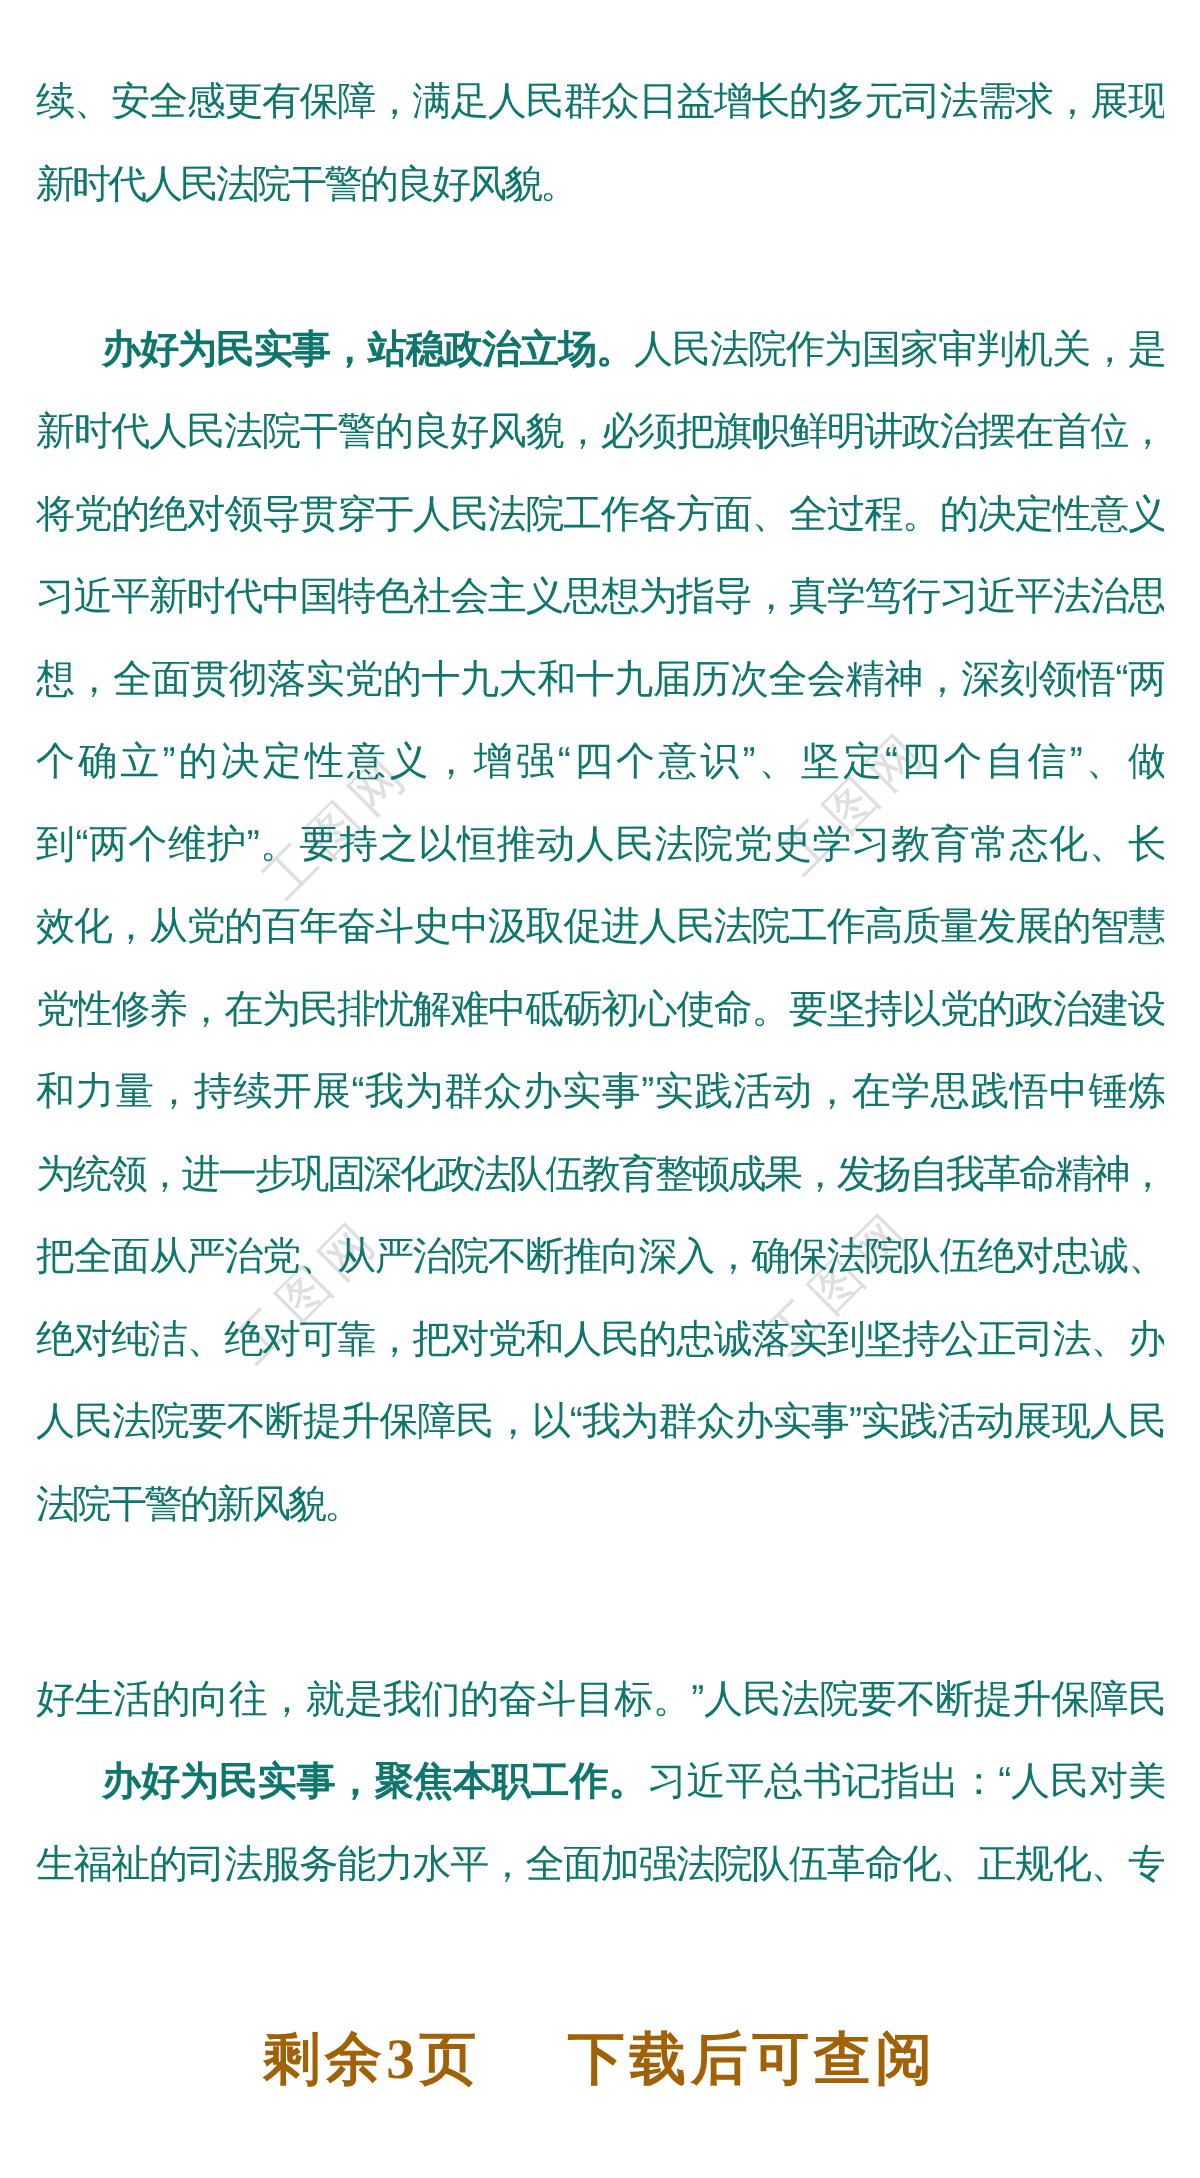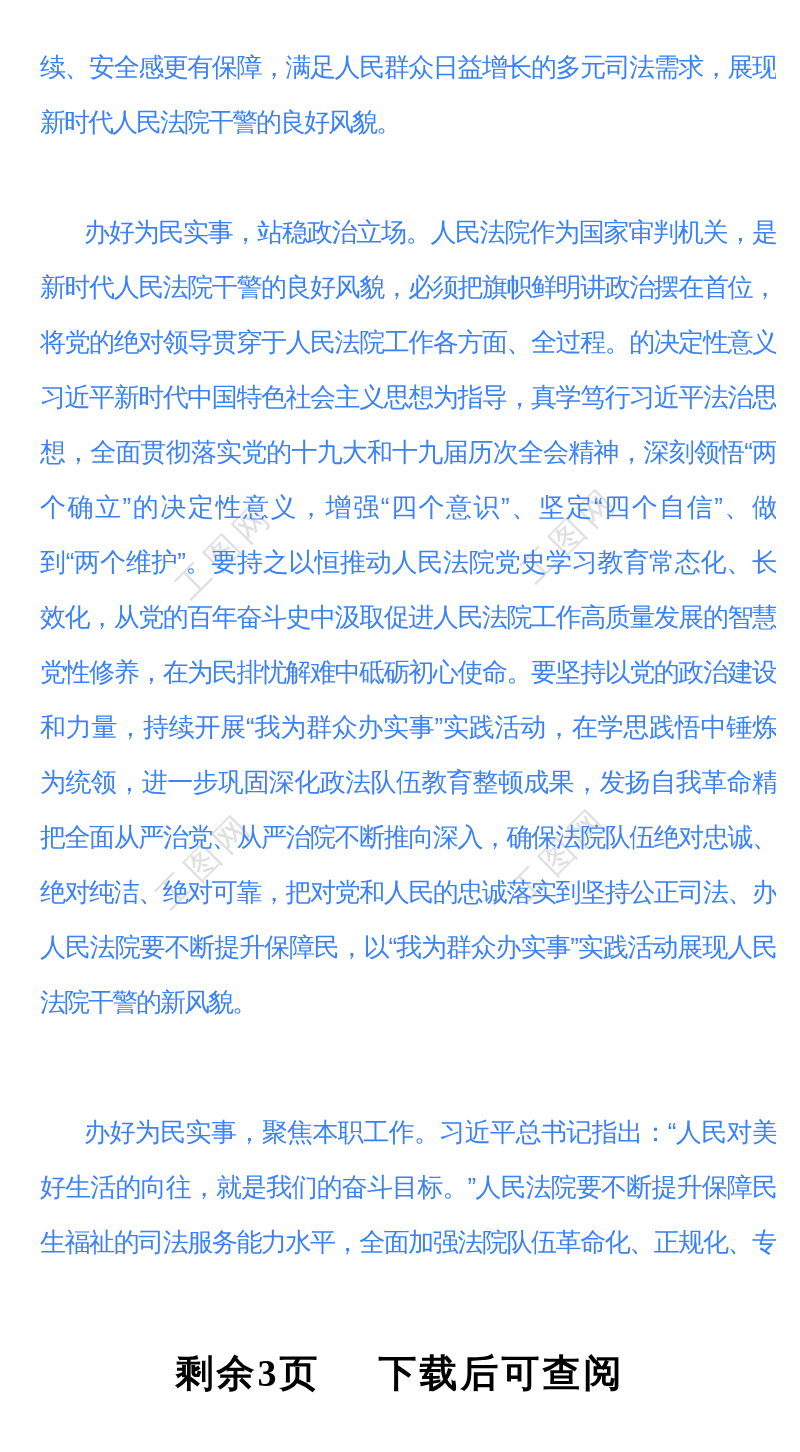--- a/index.html
+++ b/index.html
@@ -47,21 +47,21 @@
     text-align: justify;
     text-align-last: justify;
     text-justify: inter-character;
     overflow: hidden;
   }
   .line.last {
     text-align: left;
     text-align-last: left;
   }
   .line.indent { text-indent: 44px; }
-  .line .bold { font-weight: 400; }
+  .line .bold { font-weight: 700; }
   
   .footer {
     position: absolute;
     left: 0; right: 0; top: 1350px;
     text-align: center;
     font-family: "Liberation Serif", "DejaVu Serif", serif;
     font-weight: 700;
     font-size: 38px;
     line-height: 46px;
     letter-spacing: 3px;
@@ -72,21 +72,21 @@
 </head>
 <body>
 
 <div class="page" style="background: rgb(255, 255, 255);">
   <div class="watermark-layer">
       <span class="wm" style="left: 165px; top: 528px; color: rgb(0, 0, 0); opacity: 0.12;">工图网</span>
       <span class="wm" style="left: 510px; top: 512px; color: rgb(0, 0, 0); opacity: 0.12;">工图网</span>
       <span class="wm" style="left: 145px; top: 838px; color: rgb(0, 0, 0); opacity: 0.12;">工图网</span>
       <span class="wm" style="left: 500px; top: 832px; color: rgb(0, 0, 0); opacity: 0.12;">工图网</span>
     </div>
-  <div class="doc-body" style="color: #3b82f6; margin-left: 16px;">
+  <div class="doc-body" style="color: #0f766e;">
       <div class="paragraph">
         <div class="line"><span>续、安全感更有保障，满足人民群众日益增长的多元司法需求，展现</span></div>
         <div class="line last"><span>新时代人民法院干警的良好风貌。</span></div>
       </div>
       <div class="paragraph">
         <div class="line indent"><span class="bold">办好为民实事，站稳政治立场。</span><span>人民法院作为国家审判机关，是</span></div>
         <div class="line"><span>新时代人民法院干警的良好风貌，必须把旗帜鲜明讲政治摆在首位，</span></div>
         <div class="line"><span>将党的绝对领导贯穿于人民法院工作各方面、全过程。的决定性意义</span></div>
         <div class="line"><span>习近平新时代中国特色社会主义思想为指导，真学笃行习近平法治思</span></div>
         <div class="line"><span>想，全面贯彻落实党的十九大和十九届历次全会精神，深刻领悟“两</span></div>
@@ -95,21 +95,21 @@
         <div class="line"><span>效化，从党的百年奋斗史中汲取促进人民法院工作高质量发展的智慧</span></div>
         <div class="line"><span>党性修养，在为民排忧解难中砥砺初心使命。要坚持以党的政治建设</span></div>
         <div class="line"><span>和力量，持续开展“我为群众办实事”实践活动，在学思践悟中锤炼</span></div>
         <div class="line"><span>为统领，进一步巩固深化政法队伍教育整顿成果，发扬自我革命精神，</span></div>
         <div class="line"><span>把全面从严治党、从严治院不断推向深入，确保法院队伍绝对忠诚、</span></div>
         <div class="line"><span>绝对纯洁、绝对可靠，把对党和人民的忠诚落实到坚持公正司法、办</span></div>
         <div class="line"><span>人民法院要不断提升保障民，以“我为群众办实事”实践活动展现人民</span></div>
         <div class="line last"><span>法院干警的新风貌。</span></div>
       </div>
       <div class="paragraph">
+        <div class="line"><span>好生活的向往，就是我们的奋斗目标。”人民法院要不断提升保障民</span></div>
         <div class="line indent"><span class="bold">办好为民实事，聚焦本职工作。</span><span>习近平总书记指出：“人民对美</span></div>
-        <div class="line"><span>好生活的向往，就是我们的奋斗目标。”人民法院要不断提升保障民</span></div>
         <div class="line"><span>生福祉的司法服务能力水平，全面加强法院队伍革命化、正规化、专</span></div>
       </div>
     </div>
-  <div class="footer" style="color: #000000;">
+  <div class="footer" style="color: #a16207;">
     <span>剩余3页</span><span class="gap"></span><span>下载后可查阅</span>
   </div>
 </div>
 
 </body></html>

